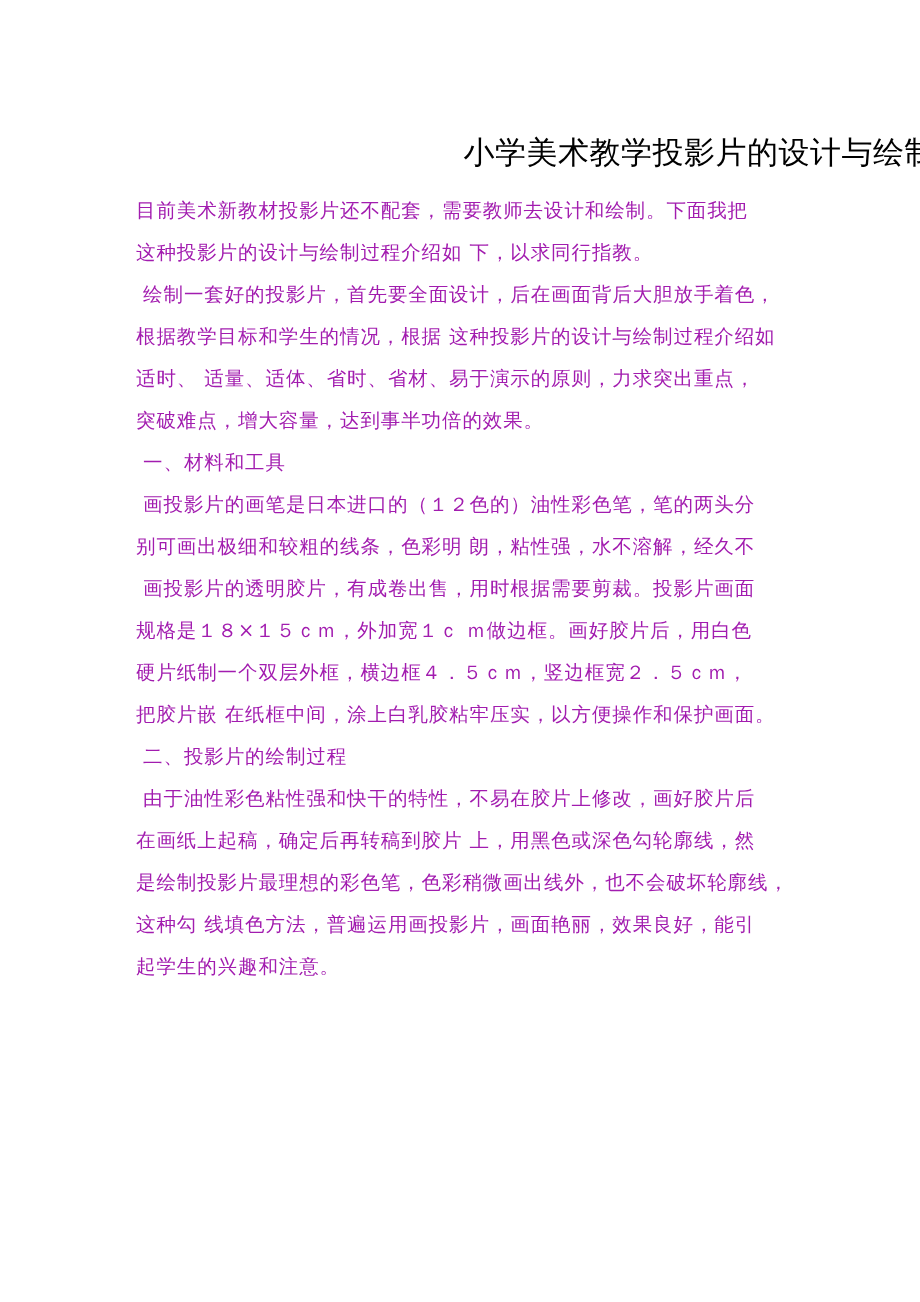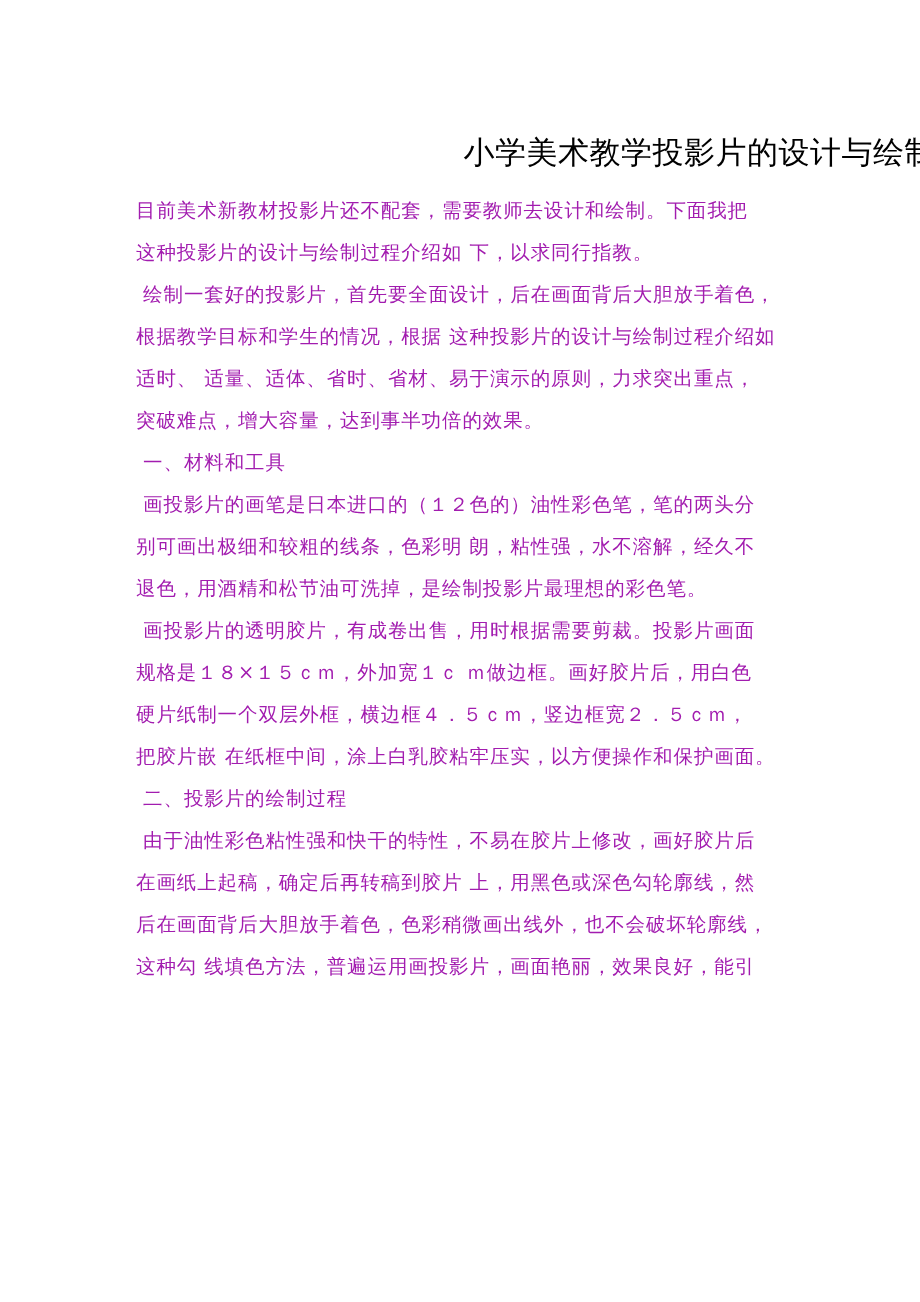--- a/index.html
+++ b/index.html
@@ -62,24 +62,24 @@
   <div class="body">
     <span class="line">目前美术新教材投影片还不配套，需要教师去设计和绘制。下面我把</span>
     <span class="line">这种投影片的设计与绘制过程介绍如 下，以求同行指教。</span>
     <span class="line"> 绘制一套好的投影片，首先要全面设计，后在画面背后大胆放手着色，</span>
     <span class="line">根据教学目标和学生的情况，根据 这种投影片的设计与绘制过程介绍如</span>
     <span class="line">适时、 适量、适体、省时、省材、易于演示的原则，力求突出重点，</span>
     <span class="line">突破难点，增大容量，达到事半功倍的效果。</span>
     <span class="line"> 一、材料和工具</span>
     <span class="line"> 画投影片的画笔是日本进口的（１２色的）油性彩色笔，笔的两头分</span>
     <span class="line">别可画出极细和较粗的线条，色彩明 朗，粘性强，水不溶解，经久不</span>
-    <span class="line">退色，用酒精和松节油可洗掉，是绘制投影片最理想的彩色笔。</span>
     <span class="line"> 画投影片的透明胶片，有成卷出售，用时根据需要剪裁。投影片画面</span>
     <span class="line">规格是１８×１５ｃｍ，外加宽１ｃ ｍ做边框。画好胶片后，用白色</span>
     <span class="line">硬片纸制一个双层外框，横边框４．５ｃｍ，竖边框宽２．５ｃｍ，</span>
     <span class="line">把胶片嵌 在纸框中间，涂上白乳胶粘牢压实，以方便操作和保护画面。</span>
     <span class="line"> 二、投影片的绘制过程</span>
     <span class="line"> 由于油性彩色粘性强和快干的特性，不易在胶片上修改，画好胶片后</span>
     <span class="line">在画纸上起稿，确定后再转稿到胶片 上，用黑色或深色勾轮廓线，然</span>
-    <span class="line">后在画面背后大胆放手着色，色彩稍微画出线外，也不会破坏轮廓线，</span>
+    <span class="line">是绘制投影片最理想的彩色笔，色彩稍微画出线外，也不会破坏轮廓线，</span>
     <span class="line">这种勾 线填色方法，普遍运用画投影片，画面艳丽，效果良好，能引</span>
+    <span class="line">起学生的兴趣和注意。</span>
   </div>
 </div>
 
 </body></html>

